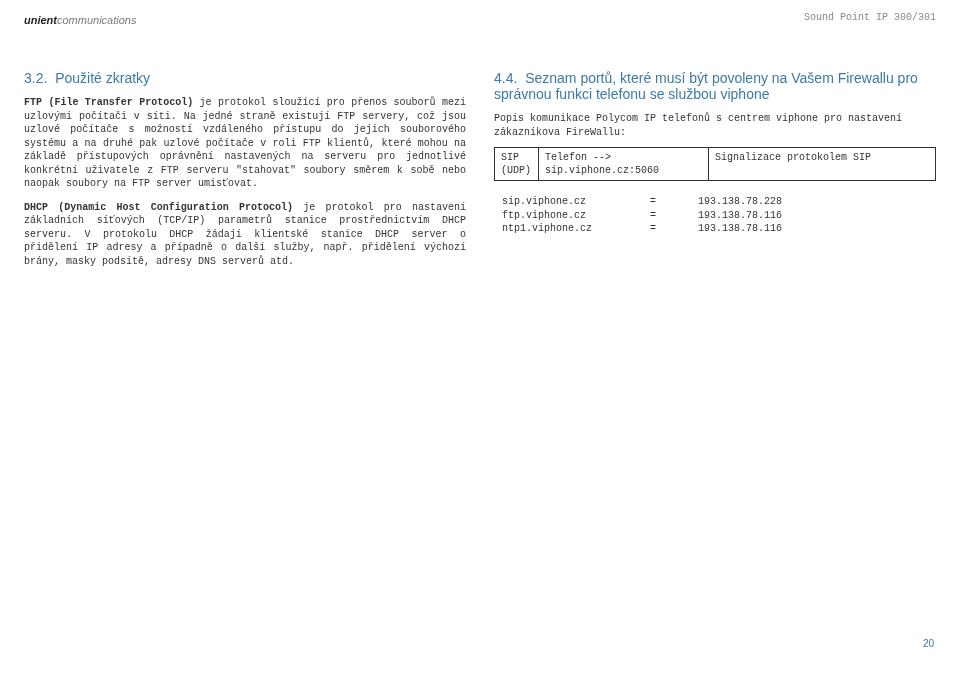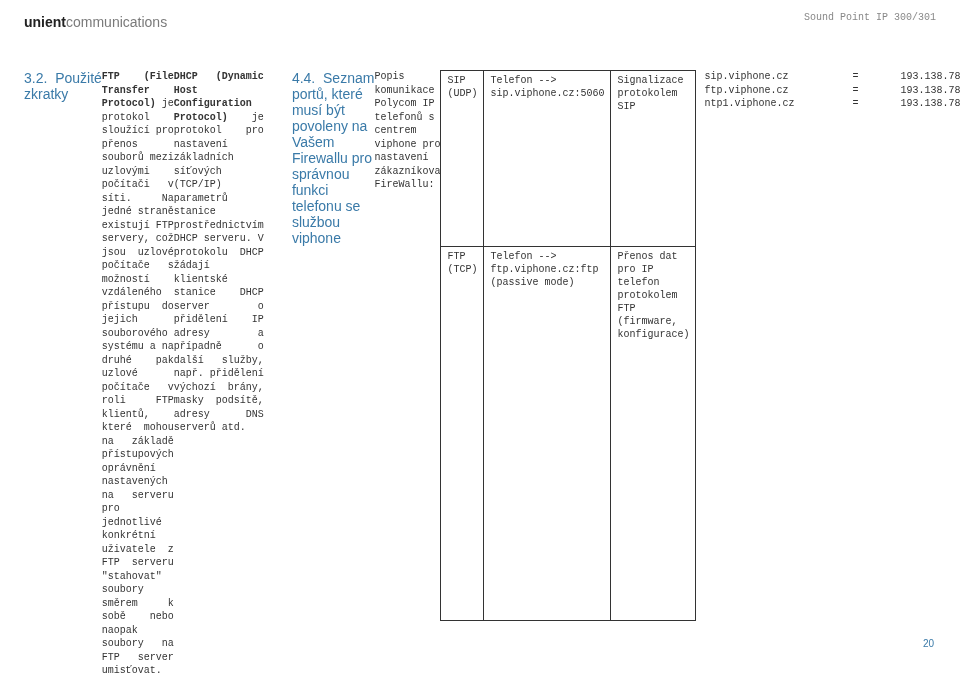--- a/index.html
+++ b/index.html
@@ -18,39 +18,39 @@
     top: 12px;
     right: 24px;
     font-family: "Courier New", monospace;
     font-size: 10px;
     color: #888;
   }
   .logo {
     position: absolute;
     top: 14px;
     left: 24px;
-    font-size: 14px;
+    font-size: 11px;
     font-weight: bold;
     color: #222;
+    font-style: italic;
   }
   .logo .lc { font-weight: normal; color: #7a7a7a; }
   .columns {
     position: absolute;
     top: 70px;
     left: 24px;
     right: 24px;
     bottom: 40px;
     display: flex;
     gap: 28px;
   }
   .col {
     flex: 1;
     display: flex;
-    flex-direction: row;
-    justify-content: center;
+    flex-direction: column;
   }
   h2 {
     color: #3a7aa8;
     font-size: 14px;
     font-weight: 400;
     margin-bottom: 10px;
   }
   .mono-para {
     font-family: "Courier New", monospace;
     font-size: 10px;
@@ -127,25 +127,20 @@
       <span>4.4.</span>&nbsp;&nbsp;<span>Seznam portů, které musí být povoleny na Vašem Firewallu pro správnou funkci telefonu se službou viphone</span>
     </h2>
     <p class="desc-line">Popis komunikace Polycom IP telefonů s centrem viphone pro nastavení zákazníkova FireWallu:</p>
     <table class="proto">
       <tbody id="proto-body">
           <tr>
             <td>SIP<br>(UDP)</td>
             <td>Telefon --&gt;<br>sip.viphone.cz:5060</td>
             <td>Signalizace protokolem SIP</td>
           </tr>
-          <tr>
-            <td>FTP<br>(TCP)</td>
-            <td>Telefon --&gt;<br>ftp.viphone.cz:ftp (passive mode)</td>
-            <td>Přenos dat pro IP telefon protokolem FTP (firmware, konfigurace)</td>
-          </tr>
         </tbody>
     </table>
     <div class="hostlist" id="host-list">
         <div class="hostrow">
           <span class="h">sip.viphone.cz</span>
           <span class="eq">=</span>
           <span>  193.138.78.228</span>
         </div>
         <div class="hostrow">
           <span class="h">ftp.viphone.cz</span>

